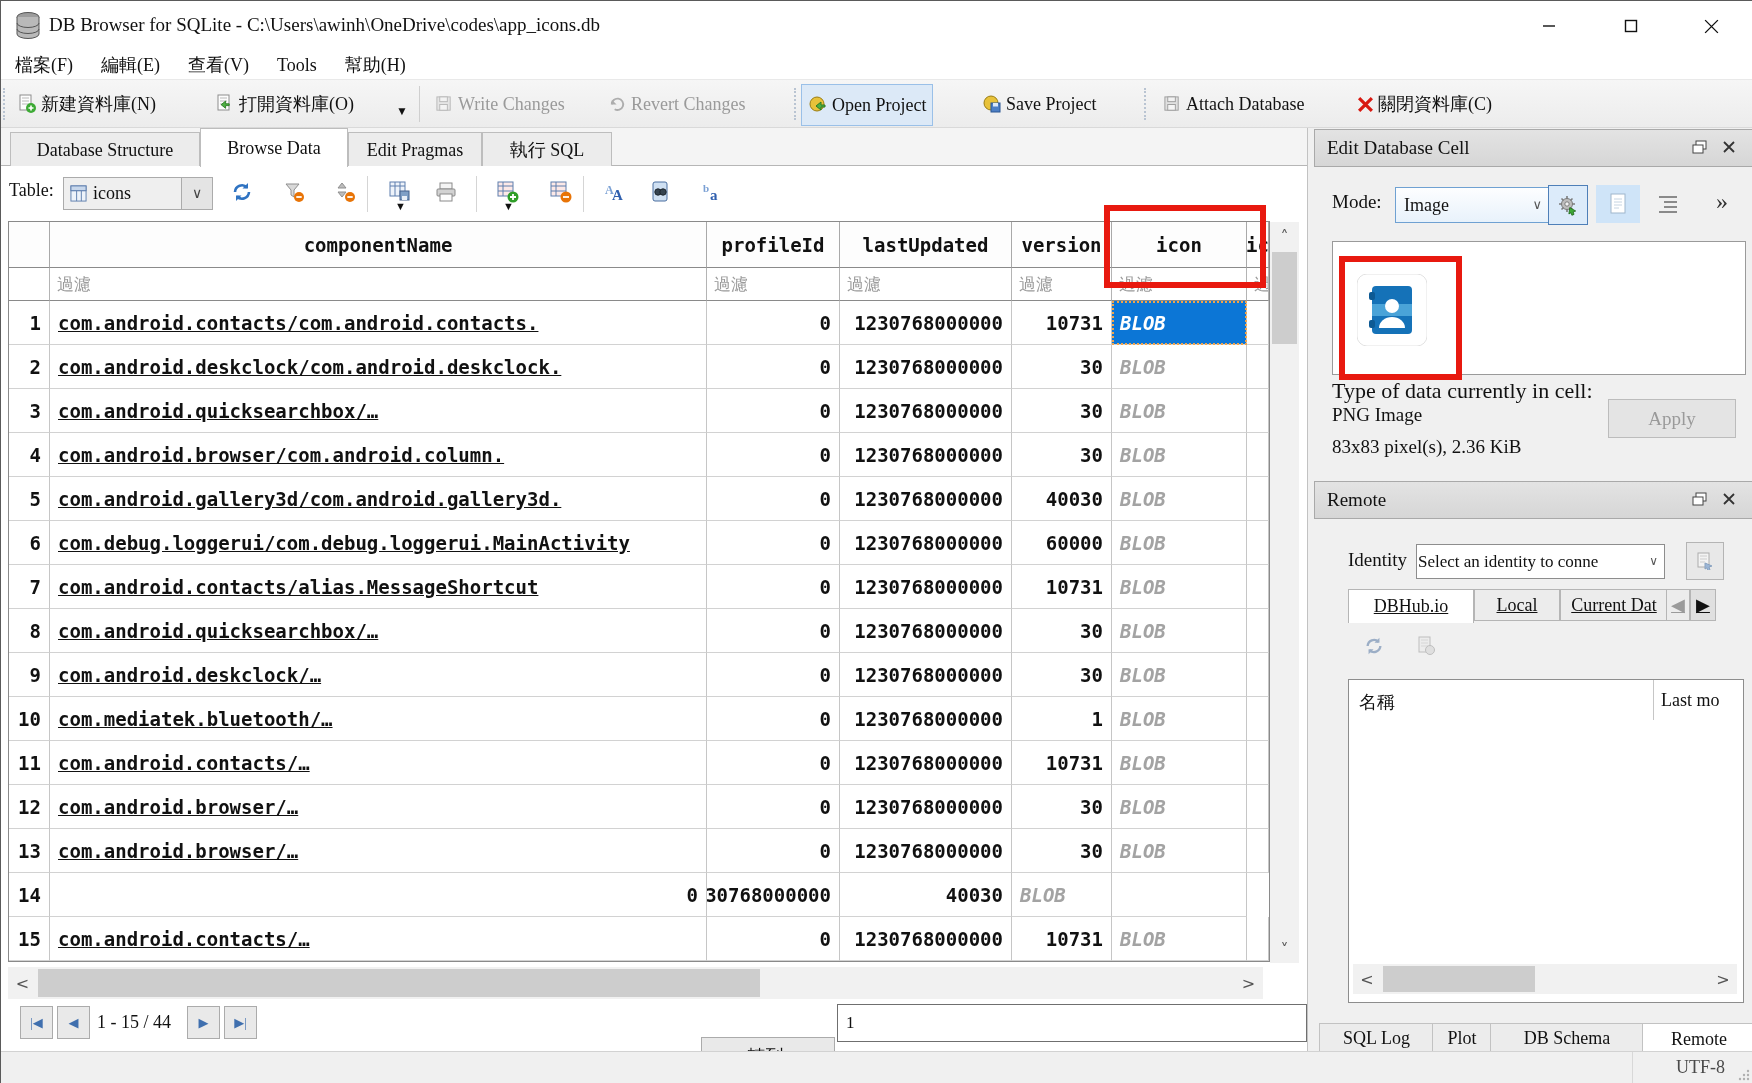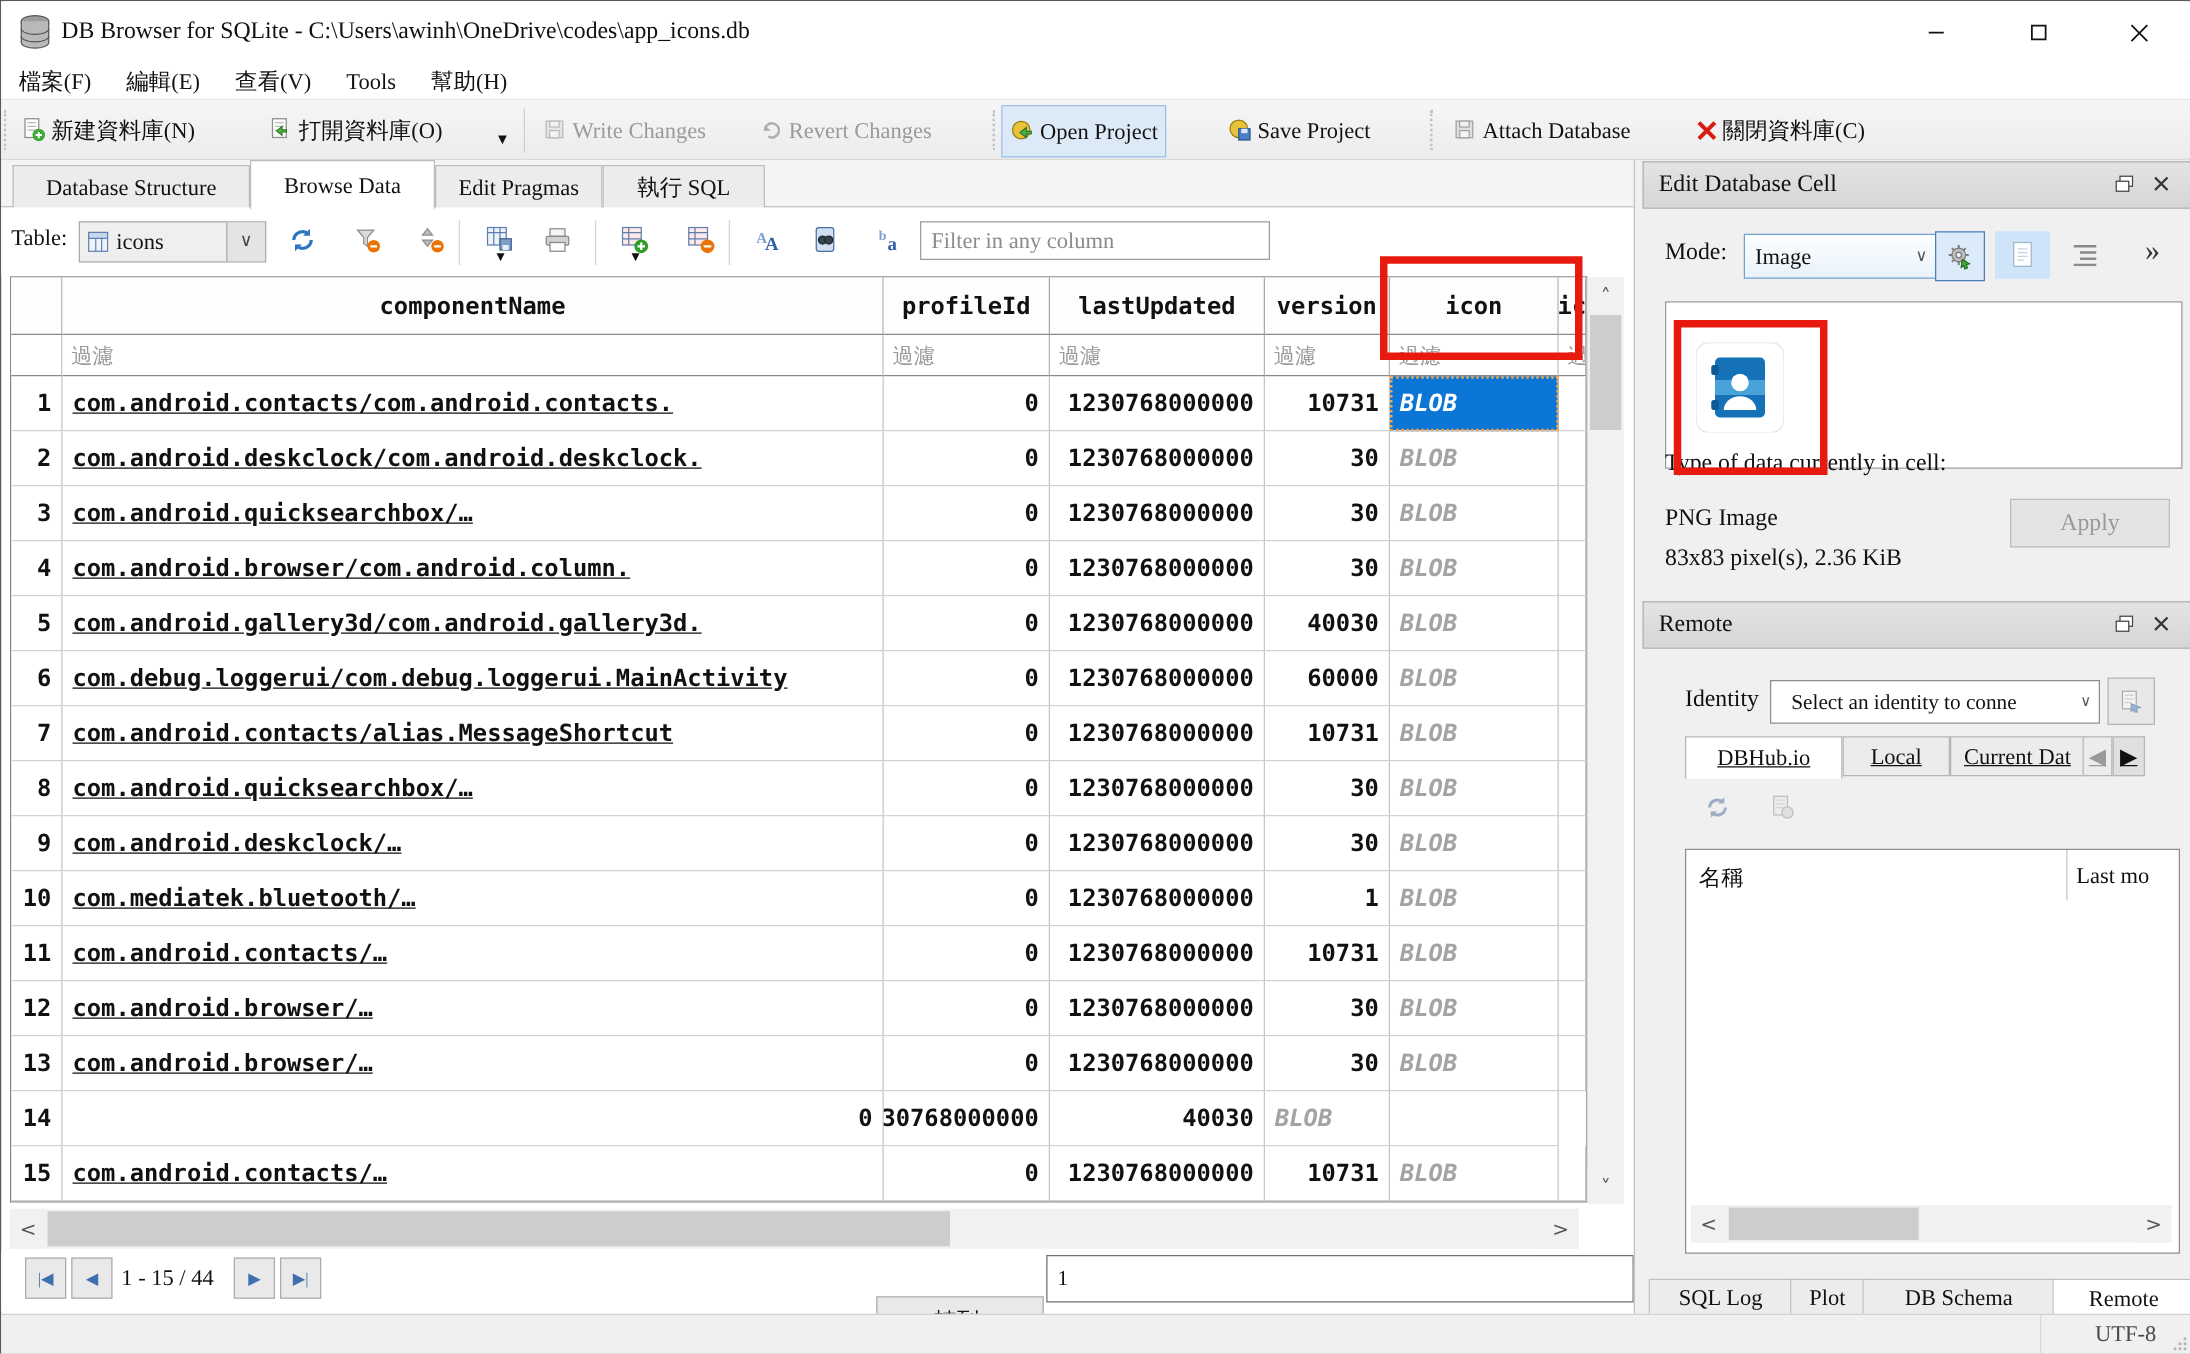--- a/index.html
+++ b/index.html
@@ -82,21 +82,21 @@
   .panel-h{position:absolute;left:6px;width:436px;height:36px;background:linear-gradient(#e3e3e3,#d6d6d6);
            border:1px solid #a9a9a9;display:flex;align-items:center;padding-left:12px;font-size:19px;}
   .ph-ic{position:absolute;top:8px;width:22px;height:22px;display:flex;align-items:center;justify-content:center;color:#333;}
   .modebtn{position:absolute;display:flex;align-items:center;justify-content:center;}
   #mode-select{position:absolute;left:87px;top:59px;width:146px;height:34px;border:1px solid #6fa1d2;
                background:linear-gradient(#fdfeff,#e8f2fb);display:flex;align-items:center;padding-left:8px;font-size:18px;}
   #preview-box{position:absolute;left:24px;top:113px;width:412px;height:132px;background:#fff;border:1px solid #9a9a9a;}
   #apply-btn{position:absolute;left:300px;top:271px;width:126px;height:37px;background:#e4e4e4;border:1px solid #bcbcbc;
              color:#9a9a9a;display:flex;align-items:center;justify-content:center;font-size:19px;}
   #identity-select{position:absolute;left:108px;top:416px;width:246px;height:33px;border:1px solid #8d8d8d;background:#fff;
-                   display:flex;align-items:center;padding-left:16px;font-size:17px;overflow:hidden;white-space:nowrap;}
+                   display:flex;align-items:center;padding-left:1px;font-size:17px;overflow:hidden;white-space:nowrap;}
   .rtab{position:absolute;top:461px;height:30px;background:#ececec;border:1px solid #b5b5b5;
         display:flex;align-items:center;justify-content:center;font-size:18px;overflow:hidden;white-space:nowrap;text-decoration:underline;}
   .rtab.active{background:#fff;border-bottom:none;height:33px;}
   #remote-list{position:absolute;left:40px;top:551px;width:394px;height:322px;background:#fff;border:1px solid #8d8d8d;}
   #bt-tabs .btab{position:absolute;top:895px;height:28px;background:#ececec;border:1px solid #c2c2c2;
                  display:flex;align-items:center;justify-content:center;font-size:18px;}
   #bt-tabs .btab.active{background:#fff;border-bottom:none;height:31px;}
 
   
   #statusbar{left:0;top:1050px;width:1752px;height:33px;background:#f0f0f0;border-top:1px solid #d2d2d2;}
@@ -312,21 +312,20 @@
         <circle cx="9" cy="11" r="3.2" fill="#35434f" stroke="#1d262d"></circle>
           <circle cx="14" cy="11" r="3.2" fill="#35434f" stroke="#1d262d"></circle>
       </svg>
     </div>
     <div class="cicon" style="left:699px">
       <svg width="24" height="24" viewBox="0 0 24 24">
         <text x="2" y="12" font-size="11" font-weight="bold" fill="#7aa0d4" font-family="serif">b</text>
         <text x="9" y="20" font-size="15" font-weight="bold" fill="#2f5fae" font-family="serif">a</text>
       </svg>
     </div>
-    <div class="abs" id="filter-input">Filter in any column</div>
   </div>
 
   <div class="abs" id="grid">
       <div class="trow hrow mono">
         <div class="tc"></div>
         <div class="tc">componentName</div>
         <div class="tc">profileId</div>
         <div class="tc">lastUpdated</div>
         <div class="tc">version</div>
         <div class="tc">icon</div>
@@ -561,21 +560,21 @@
         <rect x="15" y="30" width="40" height="12" fill="#4aa3d8"></rect>
         <rect x="12" y="18" width="6" height="8" rx="2" fill="#0d5a94"></rect>
         <rect x="12" y="46" width="6" height="8" rx="2" fill="#0d5a94"></rect>
         <circle cx="35" cy="32" r="7" fill="#fff"></circle>
         <path d="M22 54 a13 11 0 0 1 26 0 z" fill="#fff"></path>
       </svg>
     </div>
 
     <div class="redbox" style="left:31px;top:128px;width:111px;height:112px"></div>
 
-    <div class="abs" style="left:24px;top:232px;font-size:19px">Type of data currently in cell:</div>
+    <div class="abs" style="left:24px;top:250px;font-size:22px">Type of data currently in cell:</div>
     <div class="abs" style="left:24px;top:276px;font-size:19px">PNG Image</div>
     <div id="apply-btn">Apply</div>
     <div class="abs" style="left:24px;top:308px;font-size:19px">83x83 pixel(s), 2.36 KiB</div>
 
     <div class="panel-h" style="top:353px">
       <span>Remote</span>
     </div>
     <div class="ph-ic" style="left:380px;top:360px">
       <svg width="15" height="15" viewBox="0 0 15 15">
           <rect x="4" y="1" width="10" height="8" fill="#fff" stroke="#444"></rect>

